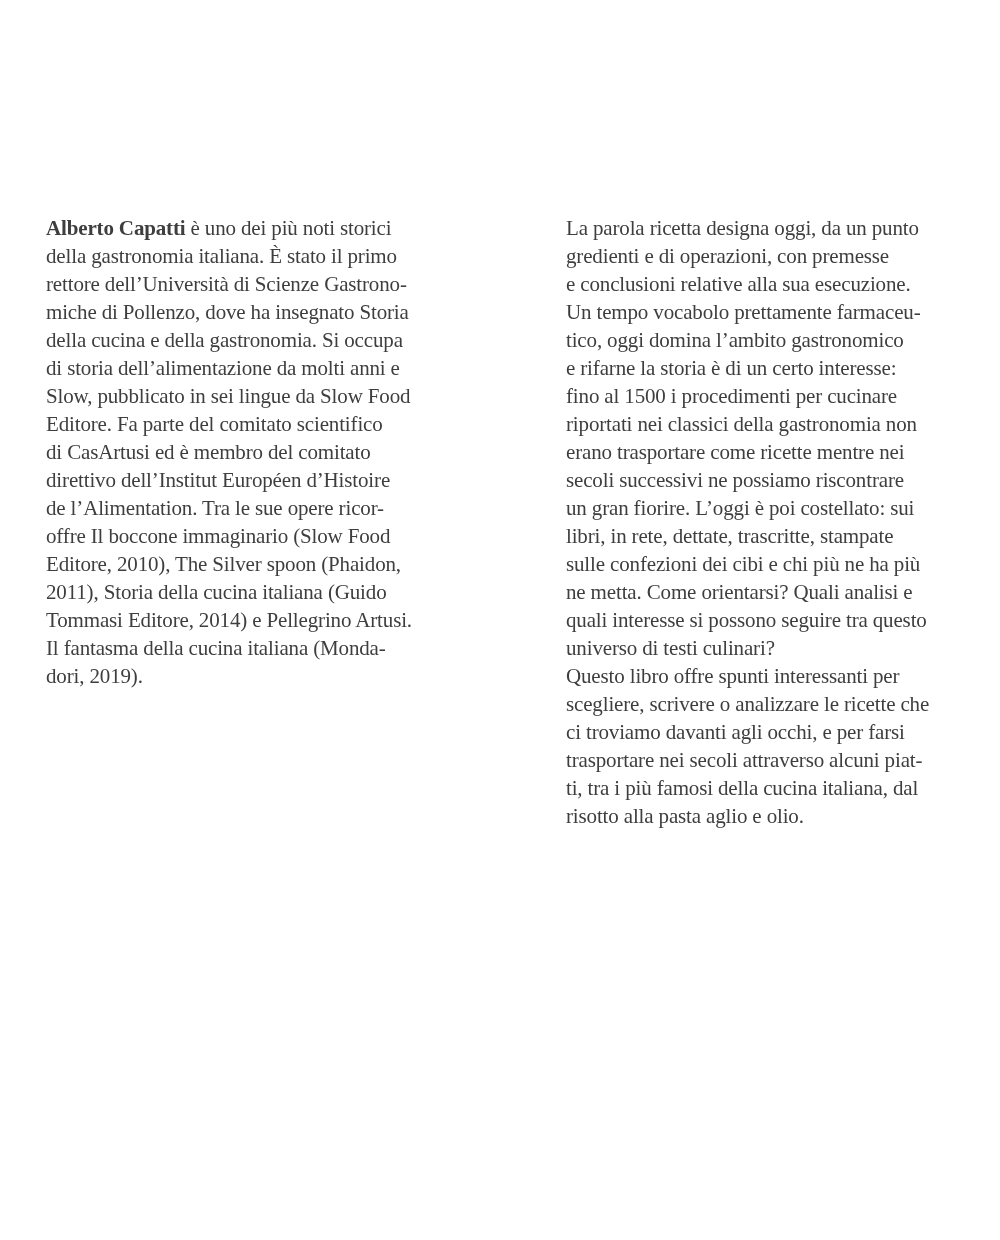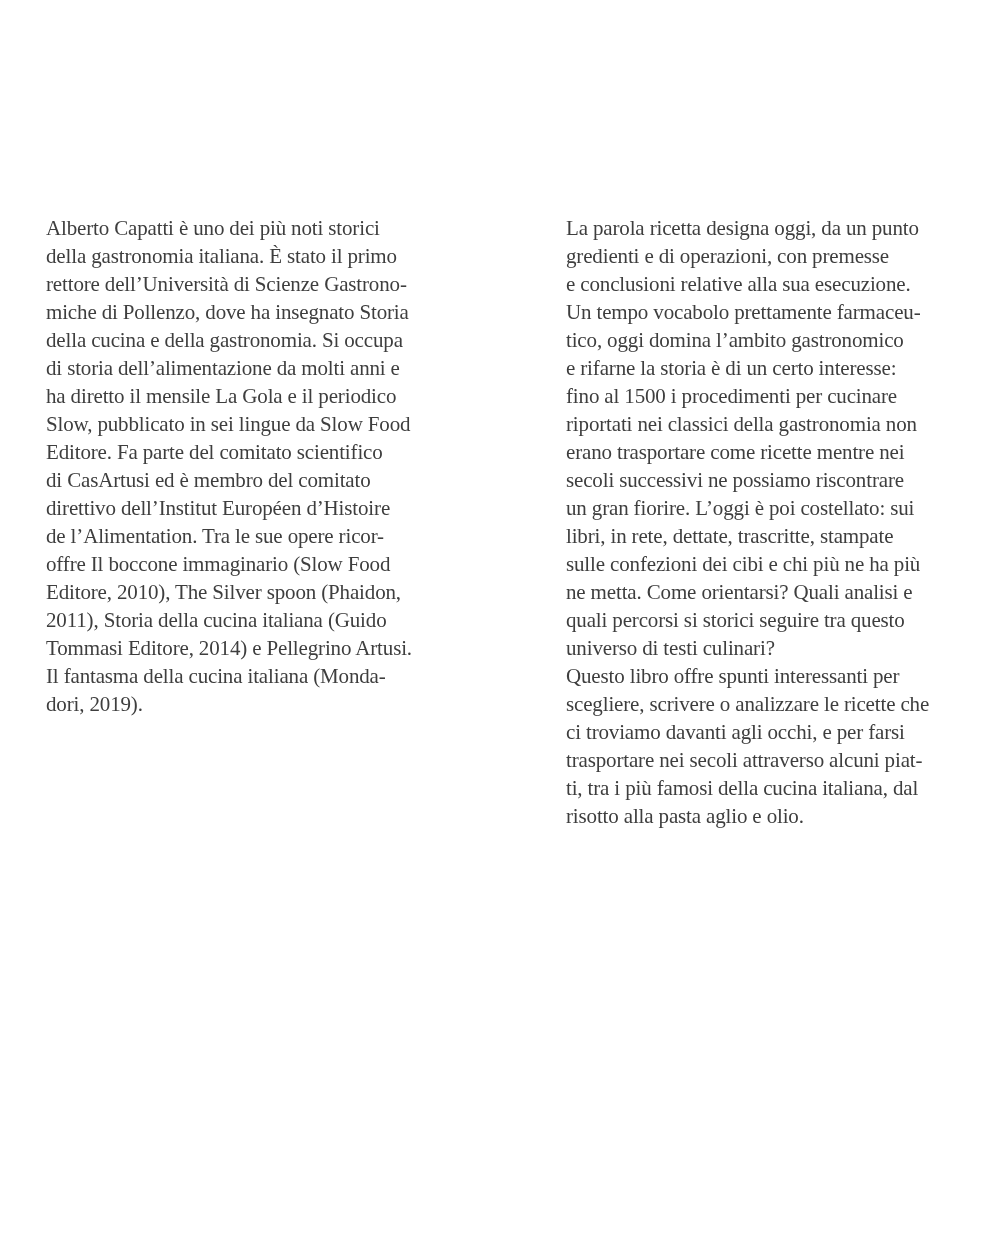--- a/index.html
+++ b/index.html
@@ -23,35 +23,34 @@
     line-height: 28px;
     letter-spacing: -0.15px;
     text-align: left;
     white-space: nowrap;
   }
   .col-left  { left: 46px;  width: 435px; }
   .col-right { left: 566px; width: 425px; }
   .para + .para { }
   .line { height: 28px; }
   .it { }
-  .bd { font-weight: normal; }
+  .bd { font-weight: bold; }
 </style>
 </head>
 <body>
 
 <div class="page">
   <div class="col col-left">
       <div class="para">
         <div class="line"><span class="bd">Alberto Capatti</span><span> è uno dei più noti storici</span></div>
         <div class="line"><span>della gastronomia italiana. È stato il primo</span></div>
         <div class="line"><span>rettore dell’Università di Scienze Gastrono-</span></div>
         <div class="line"><span>miche di Pollenzo, dove ha insegnato Storia</span></div>
         <div class="line"><span>della cucina e della gastronomia. Si occupa</span></div>
         <div class="line"><span>di storia dell’alimentazione da molti anni e</span></div>
-        <div class="line"><span>ha diretto il mensile </span><span class="it">La Gola</span><span> e il periodico</span></div>
         <div class="line"><span class="it">Slow</span><span>, pubblicato in sei lingue da Slow Food</span></div>
         <div class="line"><span>Editore. Fa parte del comitato scientifico</span></div>
         <div class="line"><span>di CasArtusi ed è membro del comitato</span></div>
         <div class="line"><span>direttivo dell’Institut Européen d’Histoire</span></div>
         <div class="line"><span>de l’Alimentation. Tra le sue opere ricor-</span></div>
         <div class="line"><span>offre </span><span class="it">Il boccone immaginario</span><span> (Slow Food</span></div>
         <div class="line"><span>Editore, 2010), </span><span class="it">The Silver spoon</span><span> (Phaidon,</span></div>
         <div class="line"><span>2011), </span><span class="it">Storia della cucina italiana</span><span> (Guido</span></div>
         <div class="line"><span>Tommasi Editore, 2014) e </span><span class="it">Pellegrino Artusi.</span></div>
         <div class="line"><span class="it">Il fantasma della cucina italiana</span><span> (Monda-</span></div>
@@ -67,21 +66,21 @@
         <div class="line"><span>tico, oggi domina l’ambito gastronomico</span></div>
         <div class="line"><span>e rifarne la storia è di un certo interesse:</span></div>
         <div class="line"><span>fino al 1500 i procedimenti per cucinare</span></div>
         <div class="line"><span>riportati nei classici della gastronomia non</span></div>
         <div class="line"><span>erano trasportare come ricette mentre nei</span></div>
         <div class="line"><span>secoli successivi ne possiamo riscontrare</span></div>
         <div class="line"><span>un gran fiorire. L’oggi è poi costellato: sui</span></div>
         <div class="line"><span>libri, in rete, dettate, trascritte, stampate</span></div>
         <div class="line"><span>sulle confezioni dei cibi e chi più ne ha più</span></div>
         <div class="line"><span>ne metta. Come orientarsi? Quali analisi e</span></div>
-        <div class="line"><span>quali percorsi si storici seguire tra questo</span></div>
+        <div class="line"><span>quali interesse si possono seguire tra questo</span></div>
         <div class="line"><span>universo di testi culinari?</span></div>
       </div>
       <div class="para">
         <div class="line"><span>Questo libro offre spunti interessanti per</span></div>
         <div class="line"><span>scegliere, scrivere o analizzare le ricette che</span></div>
         <div class="line"><span>ci troviamo davanti agli occhi, e per farsi</span></div>
         <div class="line"><span>trasportare nei secoli attraverso alcuni piat-</span></div>
         <div class="line"><span>ti, tra i più famosi della cucina italiana, dal</span></div>
         <div class="line"><span>risotto alla pasta aglio e olio.</span></div>
       </div>

